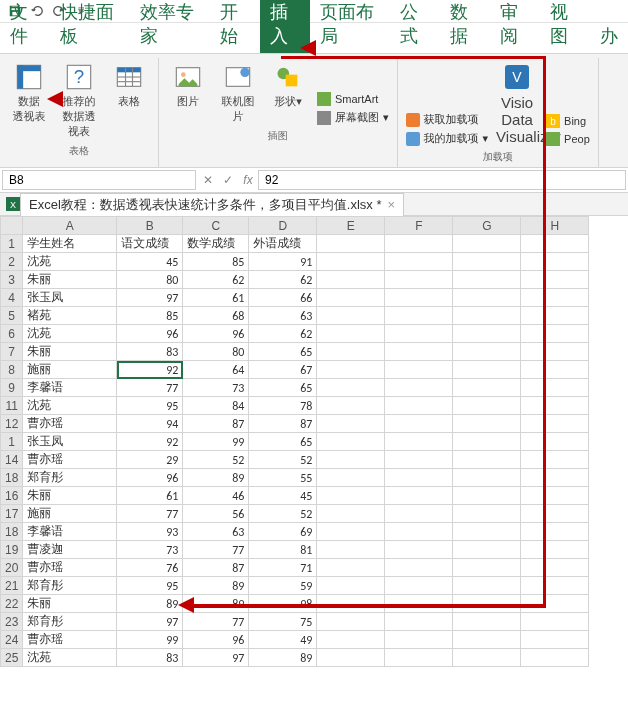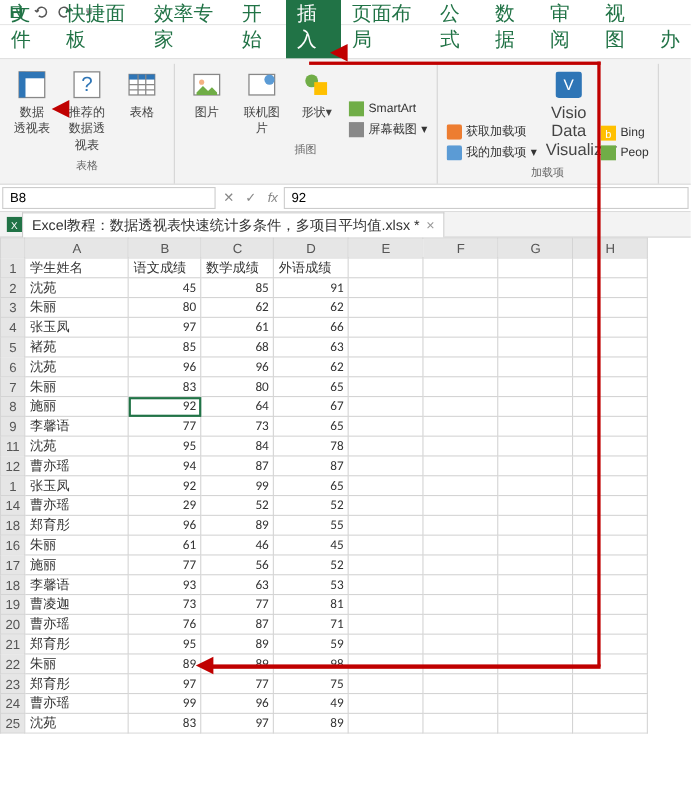--- a/index.html
+++ b/index.html
@@ -389,21 +389,21 @@
           <td class="txt"></td>
           <td class="txt"></td>
           <td class="txt"></td>
           <td class="txt"></td>
         </tr>
         <tr>
           <th class="rh">18</th>
           <td class="txt">李馨语</td>
           <td class="num">93</td>
           <td class="num">63</td>
-          <td class="num">53</td>
+          <td class="num">69</td>
           <td class="txt"></td>
           <td class="txt"></td>
           <td class="txt"></td>
           <td class="txt"></td>
         </tr>
         <tr>
           <th class="rh">19</th>
           <td class="txt">曹凌迦</td>
           <td class="num">73</td>
           <td class="num">77</td>

